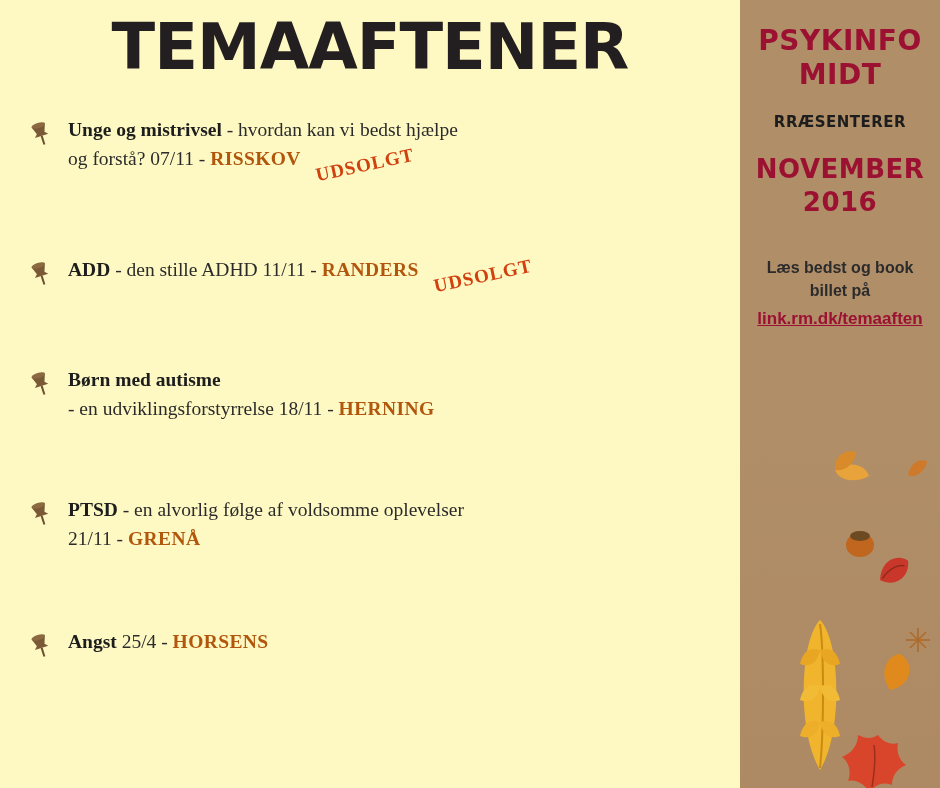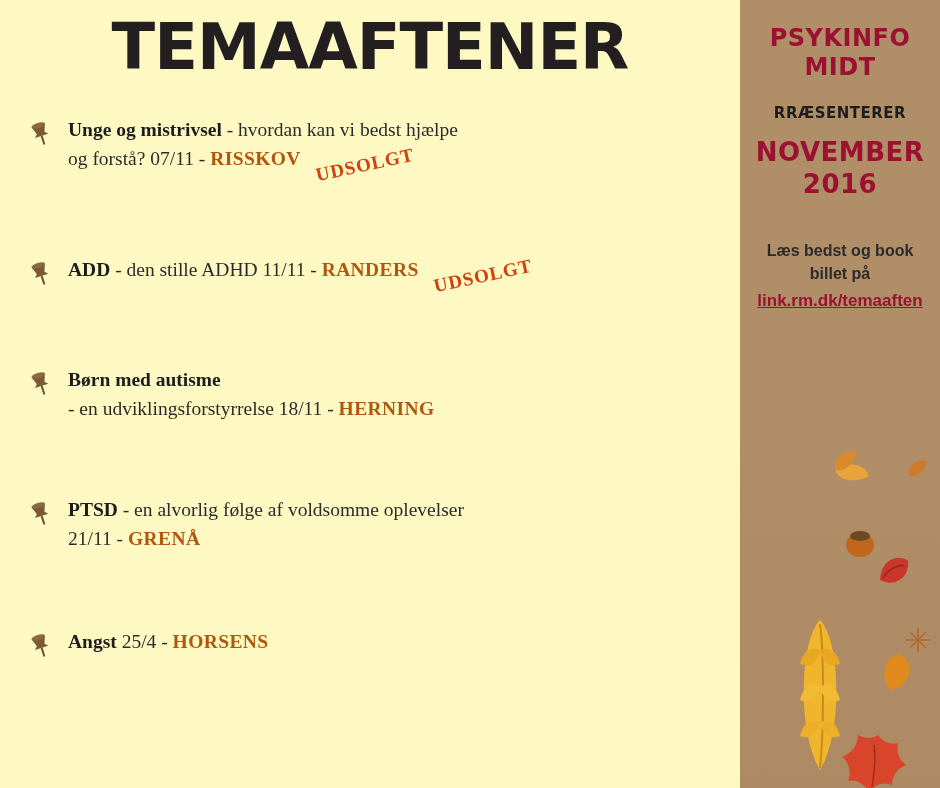--- a/index.html
+++ b/index.html
@@ -86,36 +86,36 @@
     width: 200px;
     height: 788px;
     background: linear-gradient(180deg, #b08e68 0%, #b08e68 55%, #ad8a63 100%);
     text-align: center;
     padding: 16px 8px 0 8px;
     overflow: hidden;
   }
   .brand {
     font-family: "DejaVu Sans", sans-serif;
     font-weight: bold;
-    font-size: 24px;
+    font-size: 28px;
     line-height: 1.2;
     color: #9c1132;
     margin: 8px 0 0 0;
     letter-spacing: 0.5px;
   }
   .presents {
     margin-top: 22px;
     font-family: "DejaVu Sans", sans-serif;
     font-weight: bold;
     font-size: 15px;
     letter-spacing: 0.5px;
     color: #1d1d1d;
   }
   .month {
-    margin-top: 14px;
+    margin-top: 22px;
     font-family: "DejaVu Sans", sans-serif;
     font-weight: bold;
     font-size: 26px;
     line-height: 1.25;
     color: #9c1132;
     letter-spacing: 0.5px;
   }
   .booking {
     margin-top: 38px;
     font-size: 16px;

